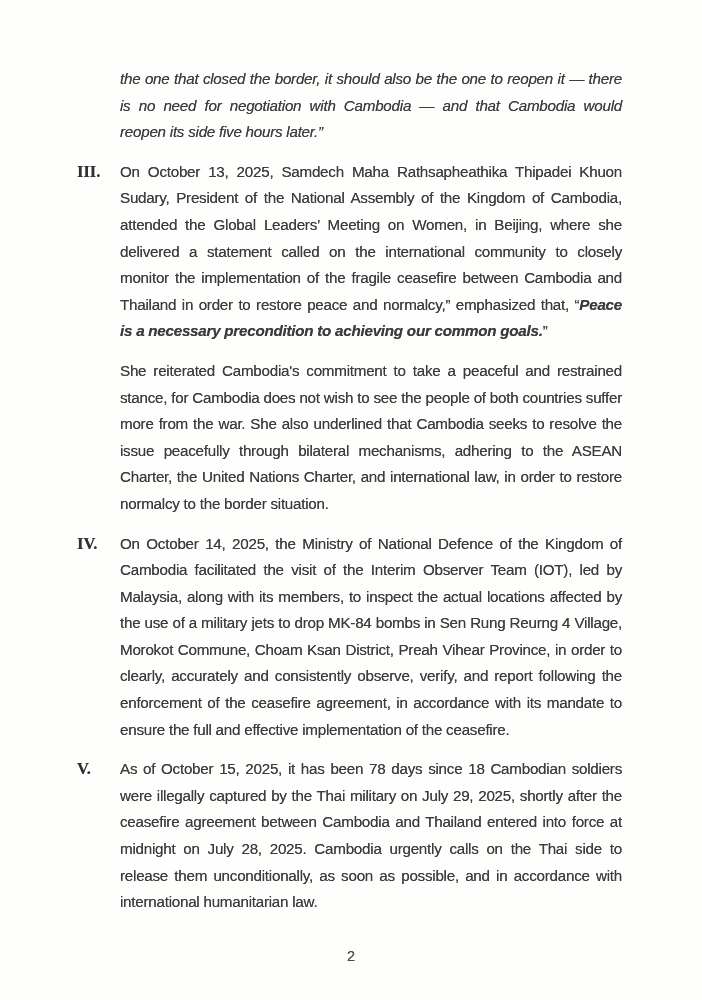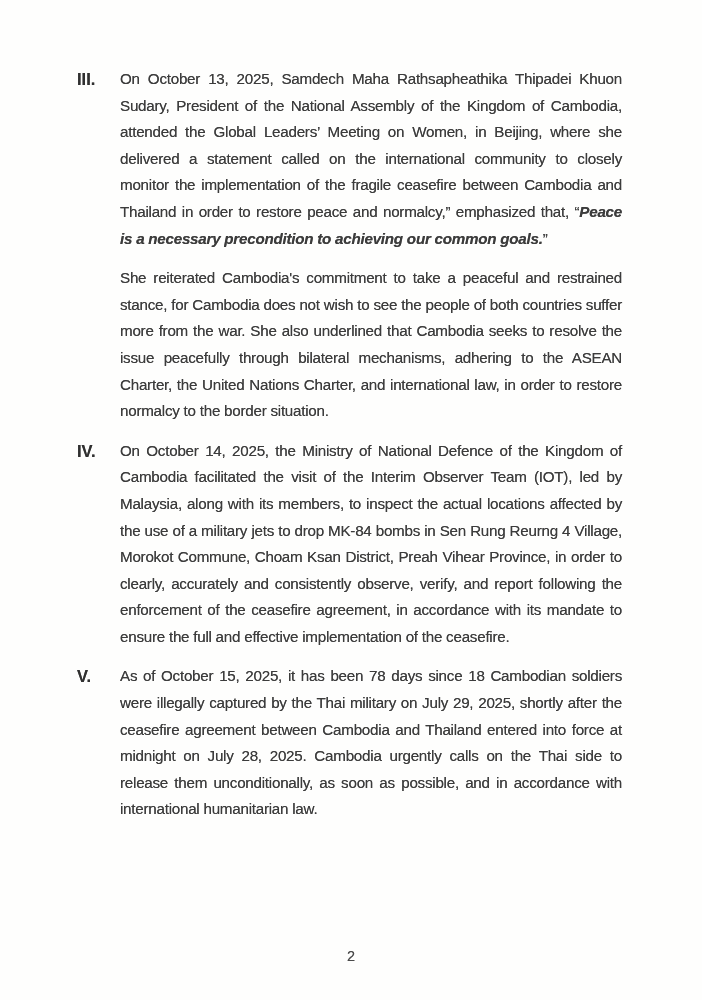--- a/index.html
+++ b/index.html
@@ -34,21 +34,21 @@
     font-style: italic;
   }
   .doc-section {
     position: relative;
   }
   .numeral {
     position: absolute;
     left: -43px;
     top: 0;
     width: 40px;
-    font-family: Liberation Sans, sans-serif;
+    font-family: Liberation Serif, serif;
     font-weight: bold;
     font-size: 16.5px;
     line-height: 26.6px;
     color: #303030;
     text-shadow: 0 0 0.45px #6a6a6a;
   }
   .bold-italic {
     font-weight: bold;
     font-style: italic;
   }
@@ -62,20 +62,21 @@
     color: #4a4a4a;
     text-shadow: 0 0 0.45px #777;
   }
 </style>
 </head>
 <body>
 
 <div class="page">
   <div class="content">
 
+    <p class="quote-cont">the one that closed the border, it should also be the one to reopen it — there is no need for negotiation with Cambodia — and that Cambodia would reopen its side five hours later.”</p>
 
     <section class="doc-section">
       <span class="numeral">III.</span>
       <p class="para"><span>On October 13, 2025, Samdech Maha Rathsapheathika Thipadei Khuon Sudary, President of the National Assembly of the Kingdom of Cambodia, attended the Global Leaders’ Meeting on Women, in Beijing, where she delivered a statement called on the international community to closely monitor the implementation of the fragile ceasefire between Cambodia and Thailand in order to restore peace and normalcy,” emphasized that, “</span><span class="bold-italic">Peace is a necessary precondition to achieving our common goals.</span><span>”</span></p>
       <p class="para">She reiterated Cambodia's commitment to take a peaceful and restrained stance, for Cambodia does not wish to see the people of both countries suffer more from the war. She also underlined that Cambodia seeks to resolve the issue peacefully through bilateral mechanisms, adhering to the ASEAN Charter, the United Nations Charter, and international law, in order to restore normalcy to the border situation.</p>
     </section>
 
     <section class="doc-section">
       <span class="numeral">IV.</span>
       <p class="para">On October 14, 2025, the Ministry of National Defence of the Kingdom of Cambodia facilitated the visit of the Interim Observer Team (IOT), led by Malaysia, along with its members, to inspect the actual locations affected by the use of a military jets to drop MK-84 bombs in Sen Rung Reurng 4 Village, Morokot Commune, Choam Ksan District, Preah Vihear Province, in order to clearly, accurately and consistently observe, verify, and report following the enforcement of the ceasefire agreement, in accordance with its mandate to ensure the full and effective implementation of the ceasefire.</p>

